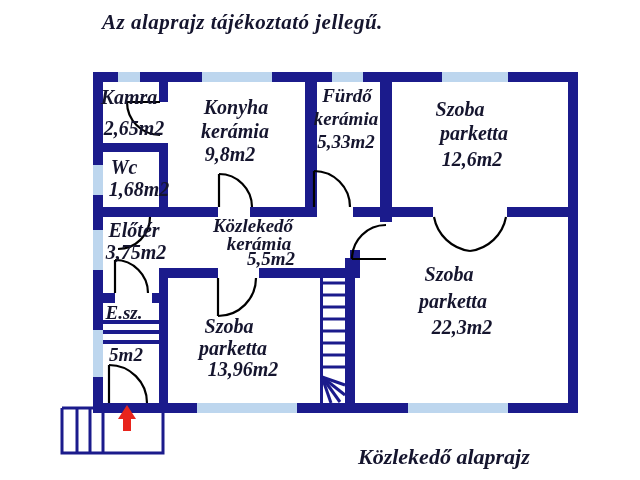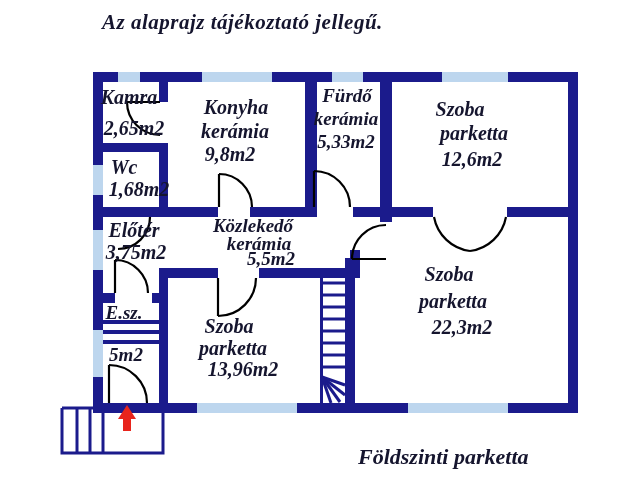--- a/index.html
+++ b/index.html
@@ -162,14 +162,14 @@
         <text x="271" y="265" class="room-label" font-size="19">5,5m2</text>
         <text x="229" y="333" class="room-label" font-size="20">Szoba</text>
         <text x="233" y="355" class="room-label" font-size="20">parketta</text>
         <text x="243" y="376" class="room-label" font-size="20">13,96m2</text>
         <text x="449" y="281" class="room-label" font-size="20">Szoba</text>
         <text x="453" y="308" class="room-label" font-size="20">parketta</text>
         <text x="462" y="334" class="room-label" font-size="20">22,3m2</text>
       </g>
   </svg>
 
-  <div class="caption">Földszinti parketta</div>
+  <div class="caption">Közlekedő alaprajz</div>
 </div>
 
 </body></html>

